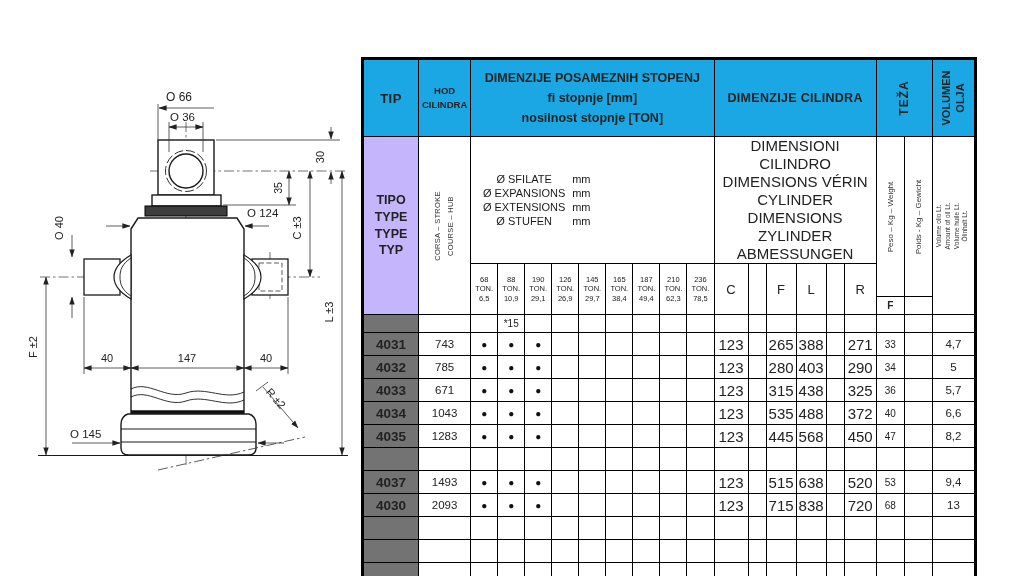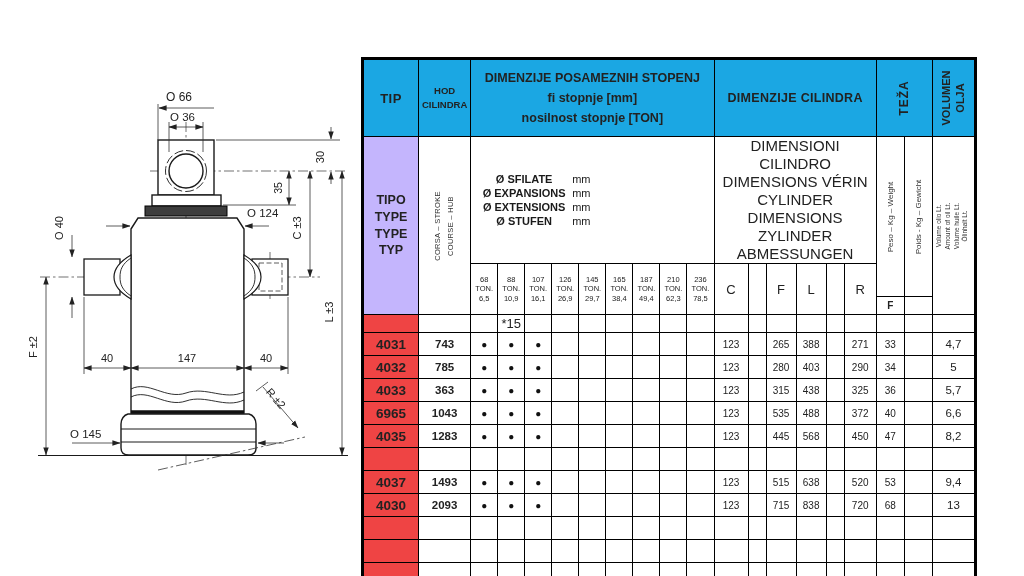--- a/index.html
+++ b/index.html
@@ -23,37 +23,37 @@
   .stage-title{font-size:12.5px;line-height:1.6;}
   .cyl-title{font-size:12.5px;letter-spacing:.3px;margin-left:16px;}
   .rot{position:absolute;top:50%;left:50%;transform:translate(-50%,-50%) rotate(-90deg);
        white-space:nowrap;text-align:center;}
   .teza-head{font-size:12px;letter-spacing:1px;}
   .vol-head{font-size:11px;line-height:1.3;}
   .tipo-cell{background:#c4b5fd;font-weight:700;font-size:12.5px;line-height:1.35;}
   .corsa-cell .rot{font-size:7.5px;line-height:1.7;letter-spacing:.3px;color:#333;}
   .dia-block{text-align:left;vertical-align:top;}
   .dia-block .ln{display:flex;font-size:11px;line-height:1.18;padding:1px 0 0 5px;color:#1a1a1a;}
-  .dia-block .lab{width:96px;font-weight:bold;}
+  .dia-block .lab{width:96px;}
   .stage-col{font-size:7.5px;line-height:1.25;color:#1a1a1a;}
   .cylinfo{text-align:left;vertical-align:top;font-weight:400;font-size:15px;line-height:1.2;
            padding:3px 0 0 8px;color:#111;}
   .cyl-letter{font-size:13px;}
   .w-rot .rot{font-size:8px;color:#333;}
   .vol-rot .rot{font-size:6.5px;line-height:1.35;color:#333;}
   .fsub{font-weight:700;font-size:10px;text-align:left;padding-left:7px;}
   
-  tr.row-note td{height:17px;font-size:13px;}
+  tr.row-note td{height:17px;font-size:10px;}
   tr.row-data td,tr.row-empty td{height:22px;}
-  td.col-tip{background:#ef4444;font-weight:700;font-size:13.5px;color:#1a1a1a;}
-  td.col-hod{font-weight:700;font-size:11.5px;color:#1a1a1a;margin-left:8px;}
+  td.col-tip{background:#737373;font-weight:700;font-size:13.5px;color:#1a1a1a;}
+  td.col-hod{font-weight:400;font-size:11.5px;color:#1a1a1a;margin-left:8px;}
   tr.row-data td.col-stages-0,tr.row-data td.col-stages-1,tr.row-data td.col-stages-2,
   tr.row-data td.col-stages-3,tr.row-data td.col-stages-4,tr.row-data td.col-stages-5,
   tr.row-data td.col-stages-6,tr.row-data td.col-stages-7,tr.row-data td.col-stages-8{font-size:10px;color:#111;}
-  td.col-c,td.col-f,td.col-l,td.col-r{font-size:10px;}
+  td.col-c,td.col-f,td.col-l,td.col-r{font-size:15px;}
   td.col-w1,td.col-w2{font-size:10px;}
   td.col-vol{font-size:11.5px;}
 </style>
 </head>
 <body>
 
 <div class="sheet">
 
   <div class="draw-wrap">
   <svg viewBox="0 0 360 576" width="360" height="576">
@@ -272,23 +272,23 @@
               <div>68</div>
               <div>TON.</div>
               <div>6,5</div>
             </td>
         <td class="stage-col" rowspan="2">
               <div>88</div>
               <div>TON.</div>
               <div>10,9</div>
             </td>
         <td class="stage-col" rowspan="2">
-              <div>107</div>
-              <div>TON.</div>
-              <div>16,1</div>
+              <div>190</div>
+              <div>TON.</div>
+              <div>29,1</div>
             </td>
         <td class="stage-col" rowspan="2">
               <div>126</div>
               <div>TON.</div>
               <div>26,9</div>
             </td>
         <td class="stage-col" rowspan="2">
               <div>145</div>
               <div>TON.</div>
               <div>29,7</div>
@@ -387,42 +387,42 @@
             <td class="col-f">280</td>
             <td class="col-l">403</td>
             <td class="col-b2"></td>
             <td class="col-r">290</td>
             <td class="col-w1">34</td>
             <td class="col-w2"></td>
             <td class="col-vol">5</td>
           </tr>
           <tr class="row-data">
             <td class="col-tip">4033</td>
-            <td class="col-hod">363</td>
+            <td class="col-hod">671</td>
             <td class="col-stages-0">●</td>
             <td class="col-stages-1">●</td>
             <td class="col-stages-2">●</td>
             <td class="col-stages-3"></td>
             <td class="col-stages-4"></td>
             <td class="col-stages-5"></td>
             <td class="col-stages-6"></td>
             <td class="col-stages-7"></td>
             <td class="col-stages-8"></td>
             <td class="col-c">123</td>
             <td class="col-b1"></td>
             <td class="col-f">315</td>
             <td class="col-l">438</td>
             <td class="col-b2"></td>
             <td class="col-r">325</td>
             <td class="col-w1">36</td>
             <td class="col-w2"></td>
             <td class="col-vol">5,7</td>
           </tr>
           <tr class="row-data">
-            <td class="col-tip">6965</td>
+            <td class="col-tip">4034</td>
             <td class="col-hod">1043</td>
             <td class="col-stages-0">●</td>
             <td class="col-stages-1">●</td>
             <td class="col-stages-2">●</td>
             <td class="col-stages-3"></td>
             <td class="col-stages-4"></td>
             <td class="col-stages-5"></td>
             <td class="col-stages-6"></td>
             <td class="col-stages-7"></td>
             <td class="col-stages-8"></td>

